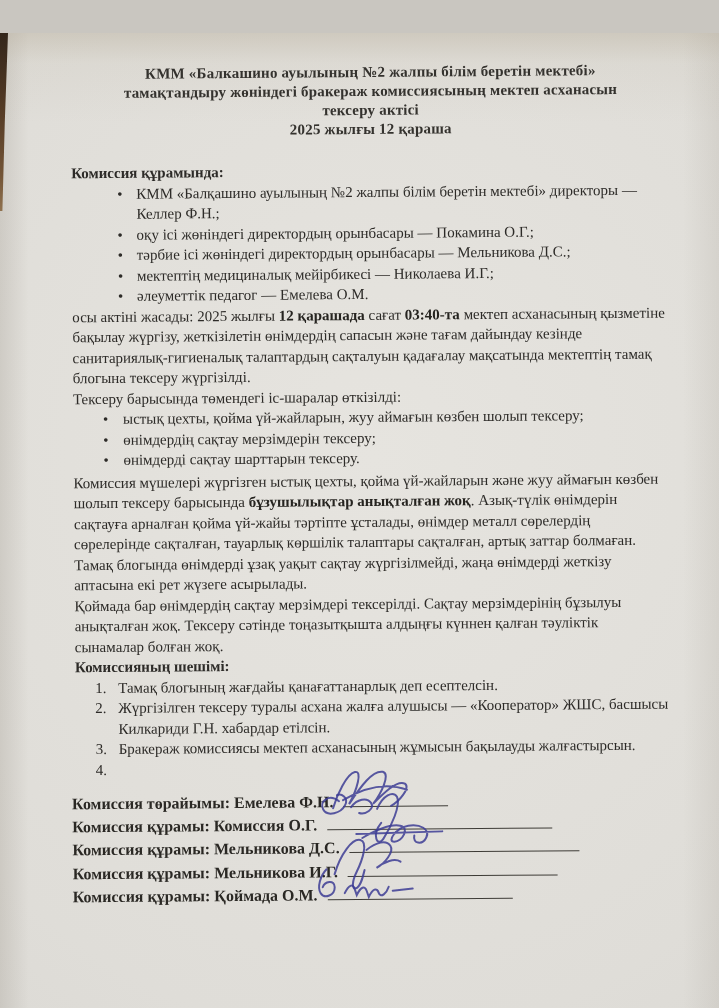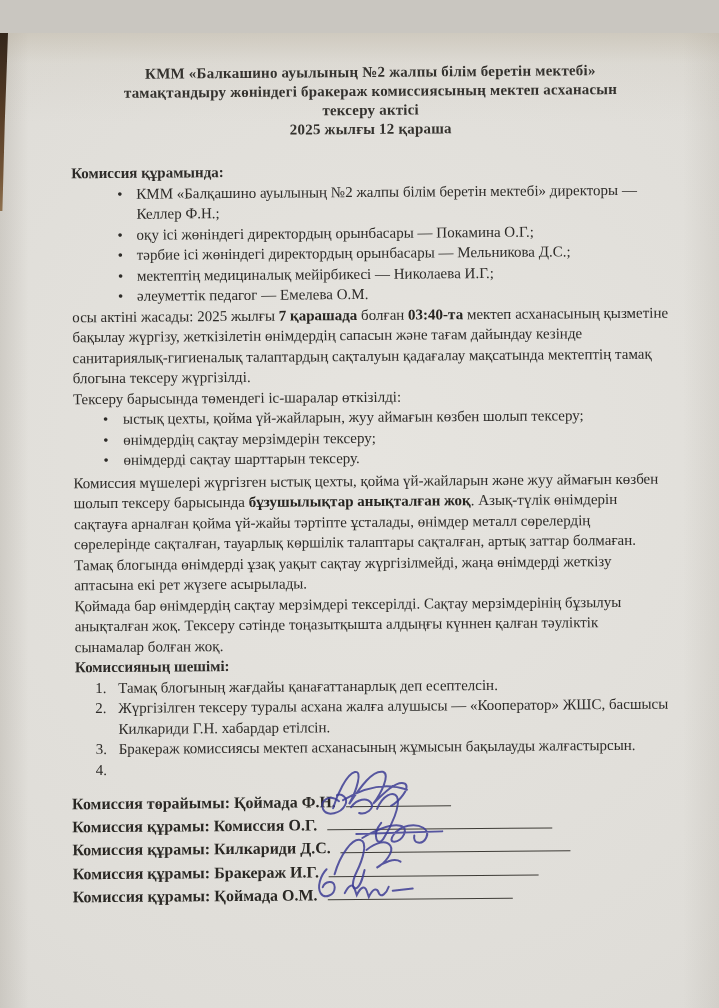--- a/index.html
+++ b/index.html
@@ -70,21 +70,21 @@
       <p class="commission-heading">Комиссия құрамында:</p>
 
       <ul class="doc-list members">
         <li>КММ «Балқашино ауылының №2 жалпы білім беретін мектебі» директоры — Келлер Ф.Н.;</li>
         <li>оқу ісі жөніндегі директордың орынбасары — Покамина О.Г.;</li>
         <li>тәрбие ісі жөніндегі директордың орынбасары — Мельникова Д.С.;</li>
         <li>мектептің медициналық мейірбикесі — Николаева И.Г.;</li>
         <li>әлеуметтік педагог — Емелева О.М.</li>
       </ul>
 
-      <p><span>осы актіні жасады: 2025 жылғы </span><b>7 қарашада</b><span> болған </span><b>03:40-та</b><span> мектеп асханасының қызметіне бақылау жүргізу, жеткізілетін өнімдердің сапасын және тағам дайындау кезінде санитариялық-гигиеналық талаптардың сақталуын қадағалау мақсатында мектептің тамақ блогына тексеру жүргізілді.</span></p>
+      <p><span>осы актіні жасады: 2025 жылғы </span><b>12 қарашада</b><span> сағат </span><b>03:40-та</b><span> мектеп асханасының қызметіне бақылау жүргізу, жеткізілетін өнімдердің сапасын және тағам дайындау кезінде санитариялық-гигиеналық талаптардың сақталуын қадағалау мақсатында мектептің тамақ блогына тексеру жүргізілді.</span></p>
 
       <p>Тексеру барысында төмендегі іс-шаралар өткізілді:</p>
 
       <ul class="doc-list acts">
         <li>ыстық цехты, қойма үй-жайларын, жуу аймағын көзбен шолып тексеру;</li>
         <li>өнімдердің сақтау мерзімдерін тексеру;</li>
         <li>өнімдерді сақтау шарттарын тексеру.</li>
       </ul>
 
       <p><span>Комиссия мүшелері жүргізген ыстық цехты, қойма үй-жайларын және жуу аймағын көзбен шолып тексеру барысында </span><b>бұзушылықтар анықталған жоқ</b><span>. Азық-түлік өнімдерін сақтауға арналған қойма үй-жайы тәртіпте ұсталады, өнімдер металл сөрелердің сөрелерінде сақталған, тауарлық көршілік талаптары сақталған, артық заттар болмаған. Тамақ блогында өнімдерді ұзақ уақыт сақтау жүргізілмейді, жаңа өнімдерді жеткізу аптасына екі рет жүзеге асырылады.</span></p>
@@ -109,48 +109,48 @@
         <div class="decision-row">
           <span class="decision-num">4.</span>
           <span class="decision-text"></span>
         </div>
       </div>
 
       <div class="sig-block">
 
         <div class="sig-row">
           <span>Комиссия төрайымы:</span>
-          <span class="sig-name">Қоймада Ф.Н.</span>
+          <span class="sig-name">Емелева Ф.Н.</span>
           <span class="sig-line" style="width:105px"></span>
           <svg class="sig-ink" style="left:255px" width="100" height="60" viewBox="0 0 100 60">
             <path d="M6 46 C10 32 20 12 28 10 C36 8 30 28 22 42 C34 24 46 8 56 10 C64 12 54 32 46 42 C56 32 70 18 78 22 C84 26 72 40 64 44 M16 38 C36 26 58 20 80 28"></path>
           </svg>
         </div>
 
         <div class="sig-row">
           <span>Комиссия құрамы:</span>
           <span class="sig-name">Комиссия О.Г.</span>
           <span class="sig-line" style="width:225px"></span>
           <svg class="sig-ink" style="left:245px" width="100" height="64" viewBox="0 0 100 64">
             <path d="M22 16 C12 8 2 16 6 24 C10 32 24 28 28 20 C32 12 24 8 20 10 M34 22 C40 14 50 12 54 18 C58 24 48 30 42 28 M60 24 C66 10 76 6 80 12 C84 20 74 42 66 54 C60 63 54 50 64 38"></path>
           </svg>
         </div>
 
         <div class="sig-row">
           <span>Комиссия құрамы:</span>
-          <span class="sig-name">Килкариди Д.С.</span>
+          <span class="sig-name">Мельникова Д.С.</span>
           <span class="sig-line" style="width:230px"></span>
           <svg class="sig-ink" style="left:282px" width="100" height="60" viewBox="0 0 100 60">
             <path d="M8 30 C22 22 36 16 46 18 C56 20 48 34 40 34 C32 34 42 20 54 18 C66 16 76 22 72 30 C68 38 58 36 60 28 M2 26 L88 24"></path>
           </svg>
         </div>
 
         <div class="sig-row">
           <span>Комиссия құрамы:</span>
-          <span class="sig-name">Бракераж И.Г.</span>
+          <span class="sig-name">Мельникова И.Г.</span>
           <span class="sig-line" style="width:210px"></span>
           <svg class="sig-ink" style="left:250px" width="100" height="62" viewBox="0 0 100 62">
             <path d="M12 42 C18 22 30 6 38 8 C46 10 40 28 34 40 C30 48 28 58 34 56 C38 54 40 46 42 38 M44 18 C54 10 64 8 68 14 C72 20 62 32 54 36 C62 30 72 26 78 30"></path>
           </svg>
         </div>
 
         <div class="sig-row">
           <span>Комиссия құрамы:</span>
           <span class="sig-name">Қоймада О.М.</span>
           <span class="sig-line" style="width:185px"></span>

